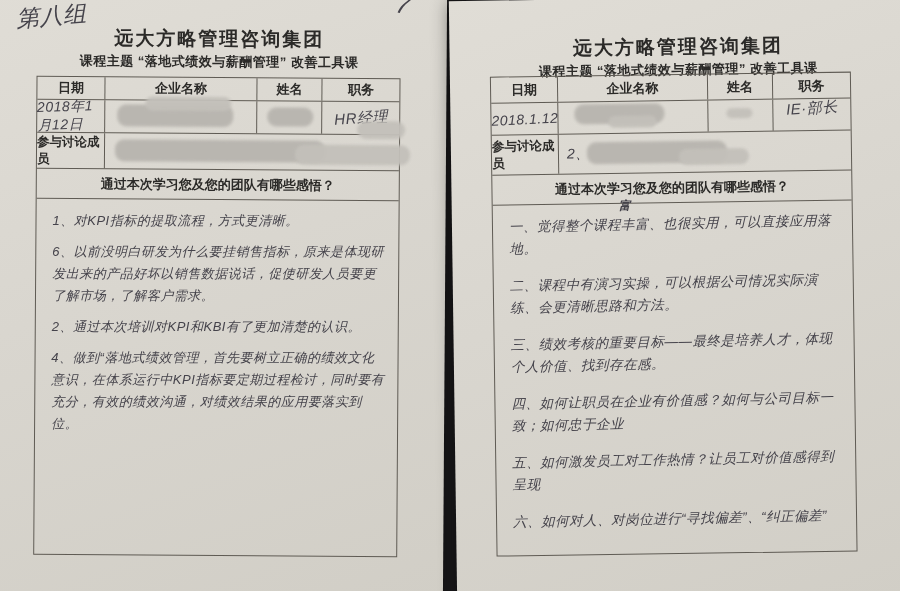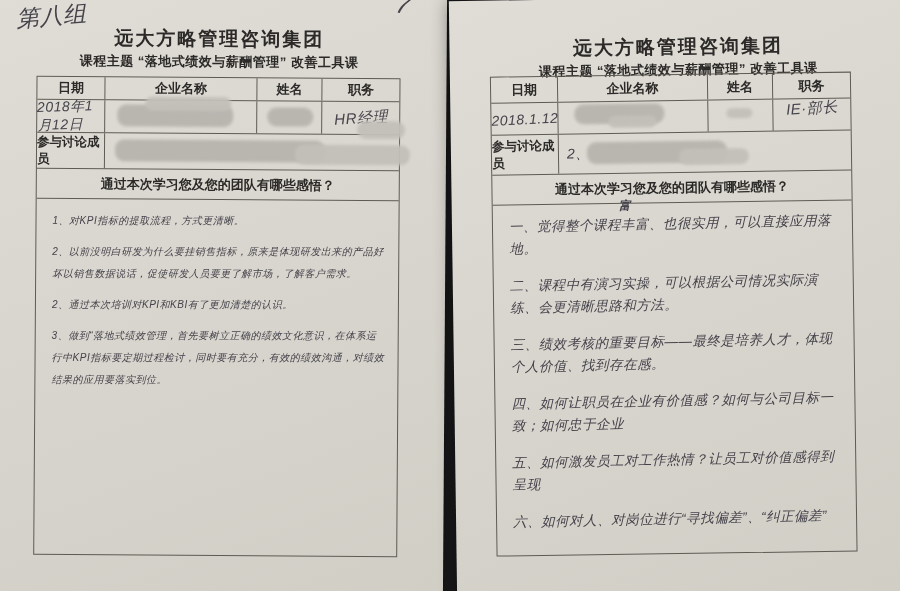--- a/index.html
+++ b/index.html
@@ -20,21 +20,21 @@
   .title{position:absolute;width:100%;text-align:center;font-weight:bold;font-size:19px;letter-spacing:2px;}
   .subtitle{position:absolute;width:100%;text-align:center;font-weight:bold;font-size:13px;letter-spacing:.5px;}
   .ftable{position:absolute;border:1px solid #5f5b54;box-sizing:border-box;}
   .trow{display:flex;border-bottom:1px solid #5f5b54;box-sizing:border-box;position:relative;}
   .trow:last-child{border-bottom:none;}
   .tcell{border-right:1px solid #5f5b54;box-sizing:border-box;display:flex;align-items:center;justify-content:center;position:relative;}
   .tcell:last-child{border-right:none;}
   .hcell{font-weight:bold;font-size:13px;color:#2b2a28;}
   .qrow{justify-content:center;align-items:center;display:flex;font-weight:bold;font-size:13px;color:#2b2a28;}
   .notes{display:block;padding:10px 12px 0 16px;overflow:hidden;}
-  .note-line{font-size:10px;line-height:22px;margin-bottom:9px;transform:rotate(-.4deg);}
+  .note-line{font-size:13px;line-height:22px;margin-bottom:9px;transform:rotate(-.4deg);}
   .page-right .note-line{margin-bottom:15px;line-height:22px;font-size:13.5px;}
   .blob{position:absolute;background:#b8b5af;border-radius:9px;filter:blur(1.6px);opacity:.95;}
   .blob.light{background:#c3c0ba;}
   .hw-abs{position:absolute;white-space:nowrap;}
   .group-label{font-size:23px;transform:rotate(-5deg);}
   .page-num{font-size:24px;transform:rotate(10deg);}
   .date-hw{font-size:14px;transform:rotate(-2deg);}
   .pos-hw{font-size:15px;transform:rotate(-4deg);}
   .insert-char{font-size:12px;}
 </style>
@@ -81,23 +81,23 @@
         <span class="blob light" style="left:252px;top:-14px;width:48px;height:18px;"></span>
       </div>
     </div>
 
     <div class="trow qrow" style="height:30px;">
       <span>通过本次学习您及您的团队有哪些感悟？</span>
     </div>
 
     <div class="trow notes" style="height:355px;">
       <div class="note-line hw">1、对KPI指标的提取流程，方式更清晰。</div>
-      <div class="note-line hw">2、以前没明白研发为什么要挂销售指标，原来是体现研发出来的产品好坏以销售数据说话，促使研发人员要更了解市场，了解客户需求。</div>
+      <div class="note-line hw">6、以前没明白研发为什么要挂销售指标，原来是体现研发出来的产品好坏以销售数据说话，促使研发人员要更了解市场，了解客户需求。</div>
       <div class="note-line hw">2、通过本次培训对KPI和KBI有了更加清楚的认识。</div>
-      <div class="note-line hw">3、做到“落地式绩效管理，首先要树立正确的绩效文化意识，在体系运行中KPI指标要定期过程检讨，同时要有充分，有效的绩效沟通，对绩效结果的应用要落实到位。</div>
+      <div class="note-line hw">4、做到“落地式绩效管理，首先要树立正确的绩效文化意识，在体系运行中KPI指标要定期过程检讨，同时要有充分，有效的绩效沟通，对绩效结果的应用要落实到位。</div>
     </div>
   </div>
 </div>
 
 <div class="page page-right">
   <div class="title print" style="top:36px;">远大方略管理咨询集团</div>
   <div class="subtitle print" style="top:63px;">课程主题 “落地式绩效与薪酬管理” 改善工具课</div>
 
   <div class="ftable" style="left:40px;top:76px;width:361px;height:480px;">
 

